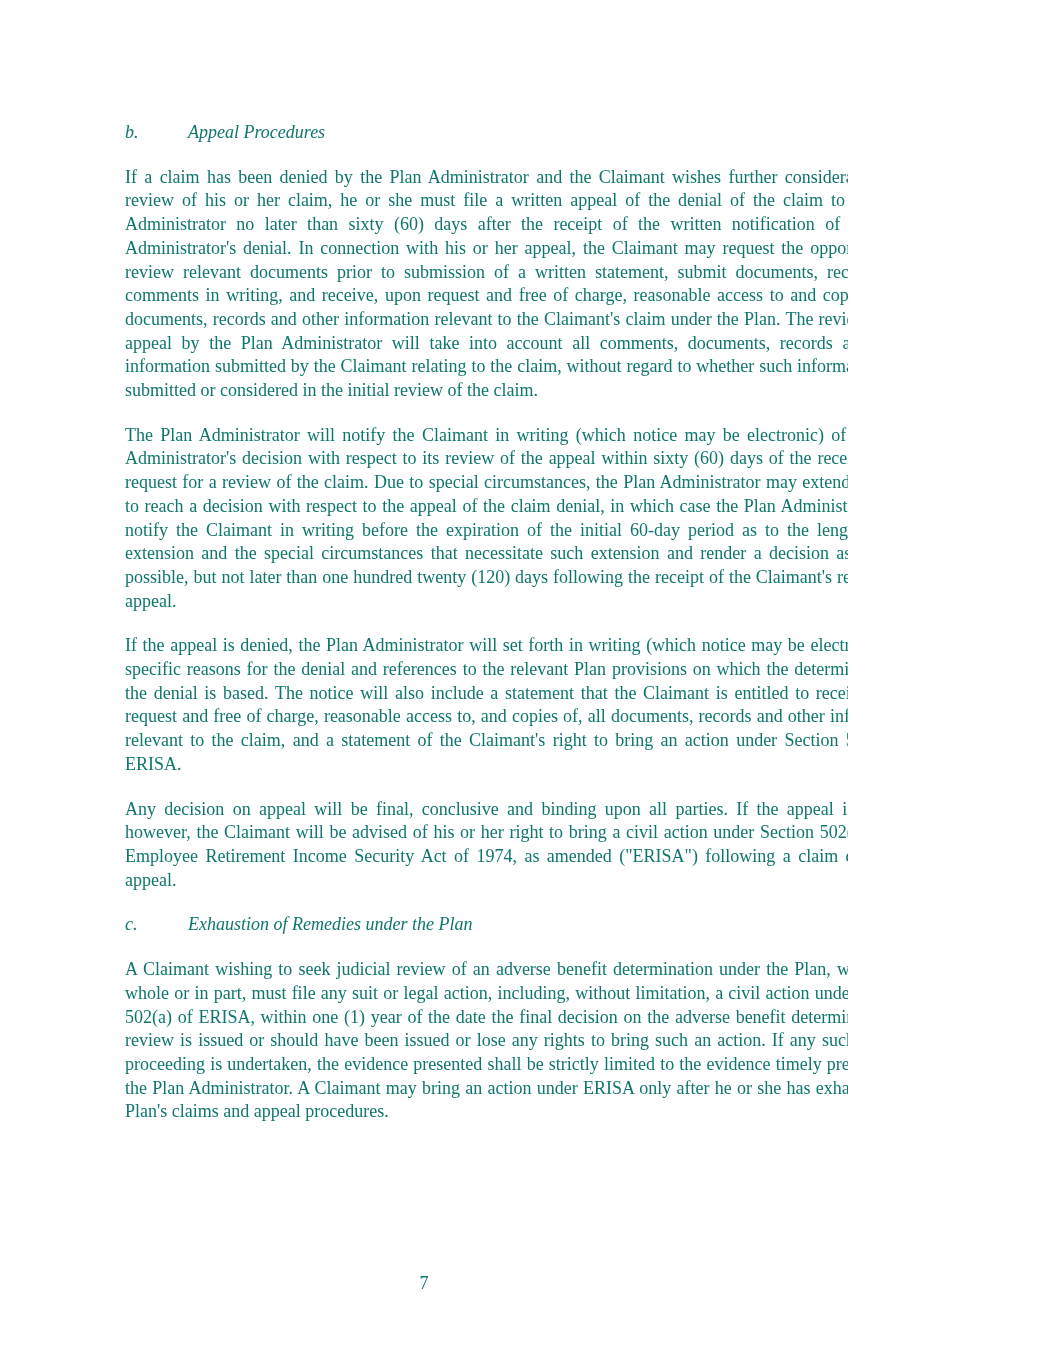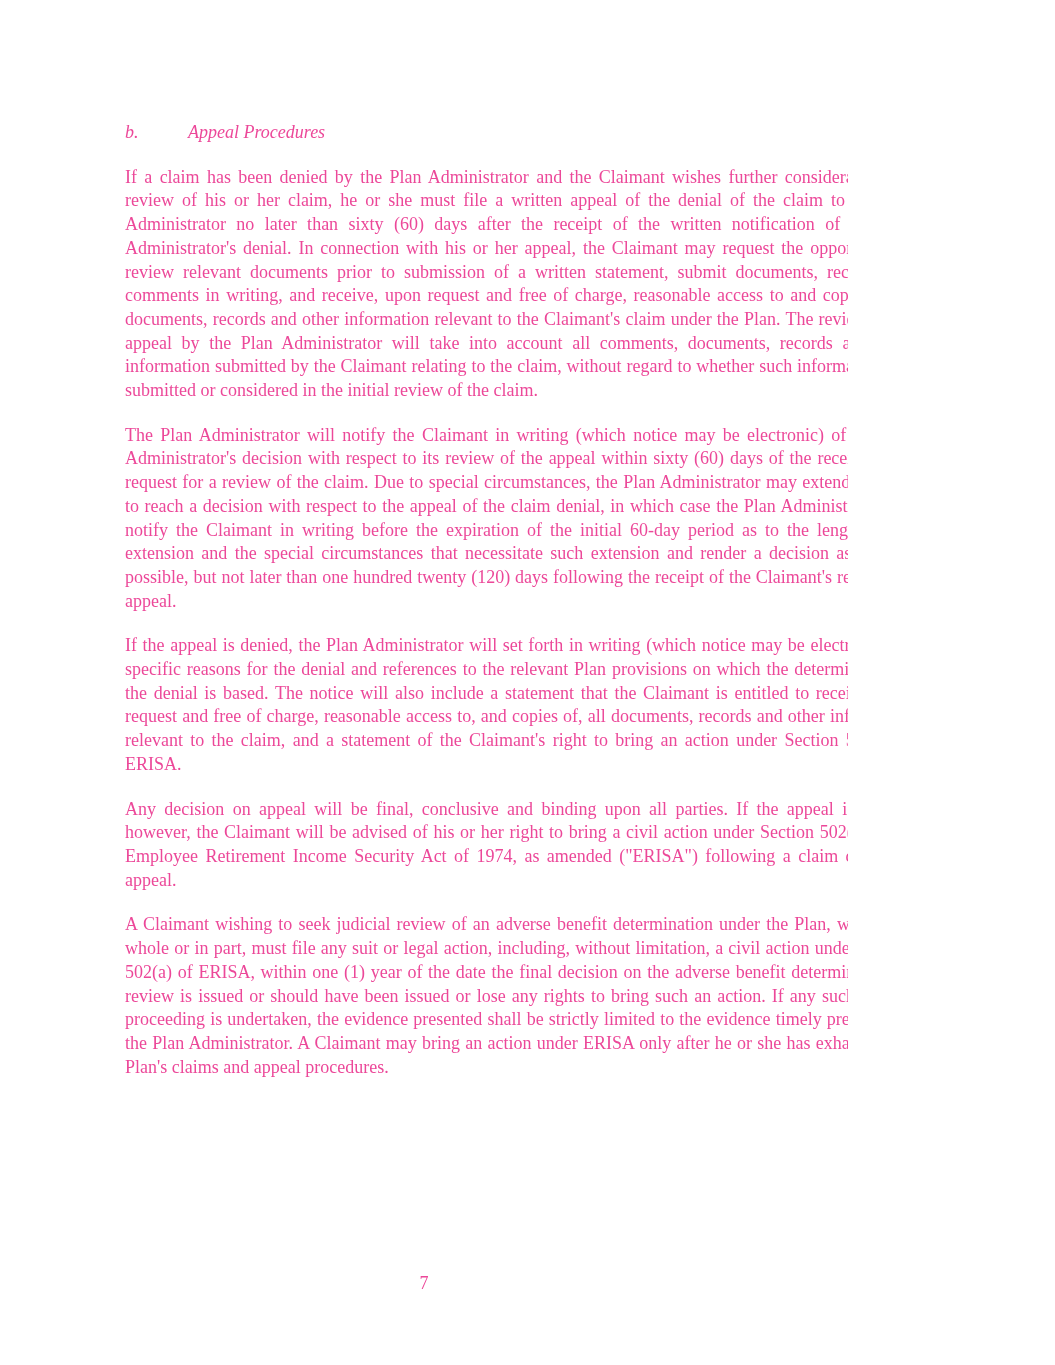--- a/index.html
+++ b/index.html
@@ -5,21 +5,21 @@
   html, body {
     margin: 0;
     padding: 0;
     background: #ffffff;
   }
   .page {
     position: relative;
     width: 848px;
     height: 1365px;
     background: #ffffff;
-    color: #ec4899;
+    color: #0f766e;
     font-family: "Liberation Serif", serif;
     overflow: hidden;
   }
   .content {
     position: absolute;
     left: 125px;
     top: 121px;
     width: 806px;
   }
   .heading {
@@ -54,16 +54,19 @@
 
 <div class="page">
   <div class="content" id="content">
       <div class="heading">
     <span class="label">b.</span><span class="title">Appeal Procedures</span>
   </div>
       <p class="para">If a claim has been denied by the Plan Administrator and the Claimant wishes further consideration and review of his or her claim, he or she must file a written appeal of the denial of the claim to the Plan Administrator no later than sixty (60) days after the receipt of the written notification of the Plan Administrator's denial.  In connection with his or her appeal, the Claimant may request the opportunity to review relevant documents prior to submission of a written statement, submit documents, records and comments in writing, and receive, upon request and free of charge, reasonable access to and copies of all documents, records and other information relevant to the Claimant's claim under the Plan.  The review of the appeal by the Plan Administrator will take into account all comments, documents, records and other information submitted by the Claimant relating to the claim, without regard to whether such information was submitted or considered in the initial review of the claim.</p>
       <p class="para">The Plan Administrator will notify the Claimant in writing (which notice may be electronic) of the Plan Administrator's decision with respect to its review of the appeal within sixty (60) days of the receipt of the request for a review of the claim.  Due to special circumstances, the Plan Administrator may extend the time to reach a decision with respect to the appeal of the claim denial, in which case the Plan Administrator will notify the Claimant in writing before the expiration of the initial 60-day period as to the length of the extension and the special circumstances that necessitate such extension and render a decision as soon as possible, but not later than one hundred twenty (120) days following the receipt of the Claimant's request for appeal.</p>
       <p class="para">If the appeal is denied, the Plan Administrator will set forth in writing (which notice may be electronic) the specific reasons for the denial and references to the relevant Plan provisions on which the determination of the denial is based.  The notice will also include a statement that the Claimant is entitled to receive, upon request and free of charge, reasonable access to, and copies of, all documents, records and other information relevant to the claim, and a statement of the Claimant's right to bring an action under Section 502(a) of ERISA.</p>
       <p class="para">Any decision on appeal will be final, conclusive and binding upon all parties.  If the appeal is denied, however, the Claimant will be advised of his or her right to bring a civil action under Section 502(a) of the Employee Retirement Income Security Act of 1974, as amended ("ERISA") following a claim denial on appeal.</p>
+      <div class="heading">
+    <span class="label">c.</span><span class="title">Exhaustion of Remedies under the Plan</span>
+  </div>
       <p class="para">A Claimant wishing to seek judicial review of an adverse benefit determination under the Plan, whether in whole or in part, must file any suit or legal action, including, without limitation, a civil action under Section 502(a) of ERISA, within one (1) year of the date the final decision on the adverse benefit determination on review is issued or should have been issued or lose any rights to bring such an action.  If any such judicial proceeding is undertaken, the evidence presented shall be strictly limited to the evidence timely presented to the Plan Administrator.  A Claimant may bring an action under ERISA only after he or she has exhausted the Plan's claims and appeal procedures.</p>
     </div>
   <div class="page-number">7</div>
 </div>
 
 </body></html>

